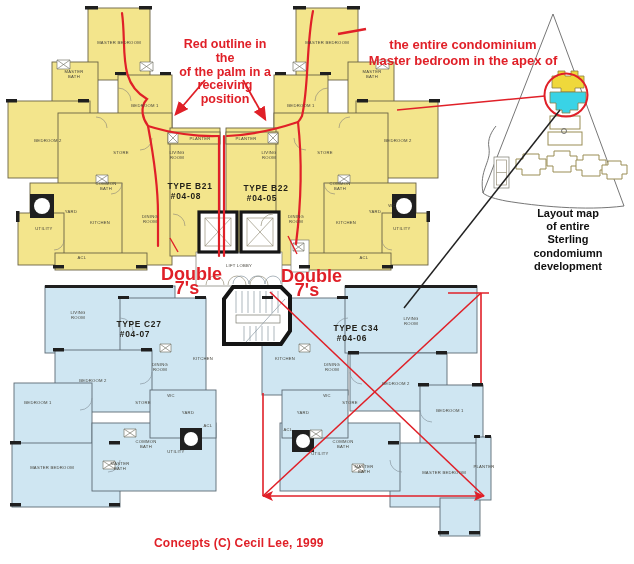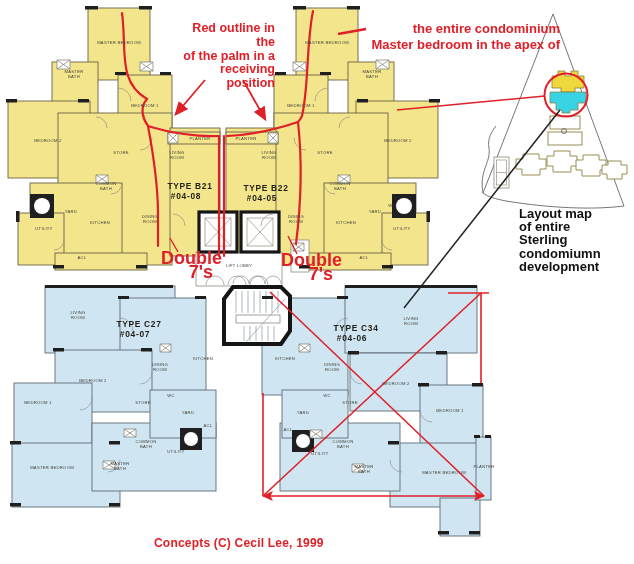--- a/index.html
+++ b/index.html
@@ -11,28 +11,28 @@
   .wall{fill:#1F1F1F;stroke:none;}
   .wt{fill:#fff;stroke:#7A7A6E;stroke-width:.7;}
   .thin{stroke:#97917B;stroke-width:.7;fill:none;}
   .thinb{stroke:#8A98A2;stroke-width:.7;fill:none;}
   .mapline{stroke:#666;stroke-width:.9;fill:none;}
   .mb{fill:#fff;stroke:#9A8D55;stroke-width:1;}
   .red{stroke:#E02028;fill:none;}
   .redfill{fill:#E02028;stroke:none;}
   .rl{font:4.2px "Liberation Sans",sans-serif;fill:#45433B;text-anchor:middle;letter-spacing:.25px;}
   .ut{font:bold 8.4px "Liberation Sans",sans-serif;fill:#23211A;text-anchor:middle;letter-spacing:.7px;}
-  .ann{position:absolute;color:#E02028;font-weight:bold;text-align:right;}
+  .ann{position:absolute;color:#E02028;font-weight:bold;text-align:center;margin-top:16px;}
   .palm{left:175px;top:22px;width:100px;font-size:12.5px;line-height:13.8px;}
   .master{left:366px;top:21px;width:194px;font-size:13px;line-height:15.5px;}
   .d7{width:52px;font-size:18px;line-height:14px;}
   .d7l{left:161px;top:251px;}
   .d7r{left:281px;top:253px;}
   .mapcap{position:absolute;left:519px;top:207px;width:98px;color:#101010;font-weight:bold;
-          font-size:13px;line-height:13.2px;text-align:left;}
+          font-size:11px;line-height:13.2px;text-align:center;}
   .credit{position:absolute;left:154px;top:536px;color:#E02028;font-weight:bold;
           font-size:12px;letter-spacing:.2px;}
 </style>
 </head>
 <body>
 
 <div id="stage">
 
 <svg id="plan-svg" width="634" height="564" viewBox="0 0 634 564">
 

